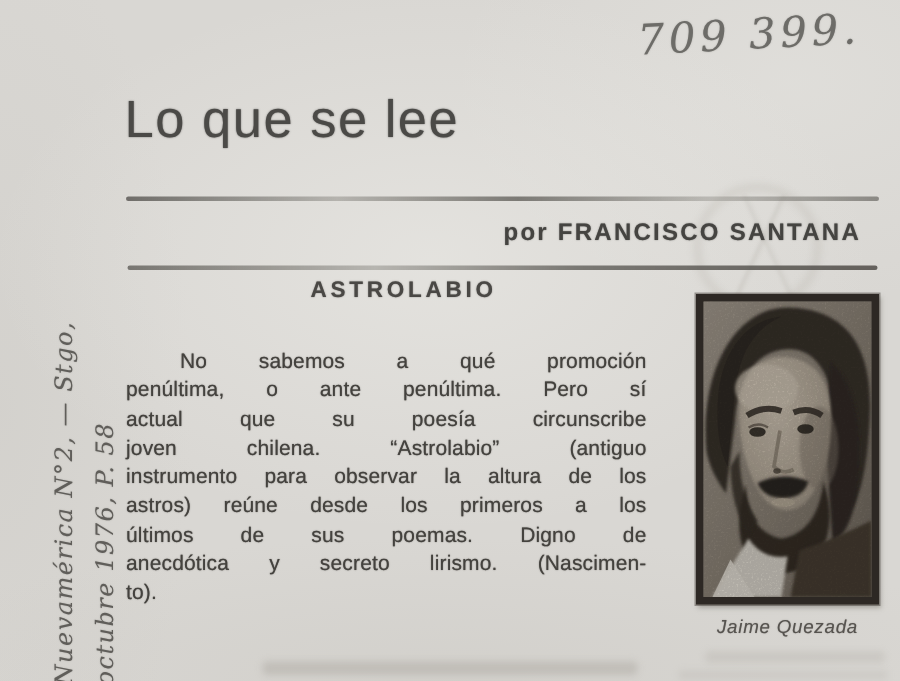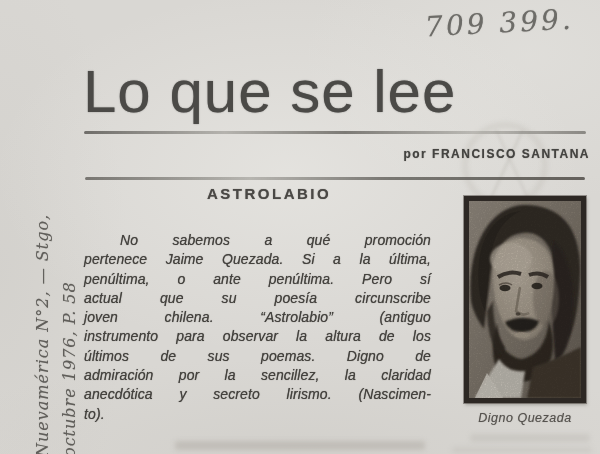--- a/index.html
+++ b/index.html
@@ -41,48 +41,48 @@
   
   .margin-note {
     position:absolute; left:-94px; top:280px; width:300px; height:54px;
     transform:rotate(-90deg);
     font-family:"DejaVu Serif", serif; font-style:italic;
     font-size:16px; line-height:27px; letter-spacing:1px; color:#605e5a;
     text-shadow:0 0 1px rgba(96,94,90,0.4); white-space:nowrap;
   }
   .headline {
     position:absolute; left:83px; top:62px;
-    font-size:60px; font-weight:400; letter-spacing:1px; color:#4b4a47;
+    font-size:35px; font-weight:400; letter-spacing:1px; color:#4b4a47;
     text-shadow:0 0 1.2px rgba(75,74,71,0.8); line-height:1;
   }
   .rule { position:absolute; height:3px; border-radius:2px; filter:blur(0.4px); }
   .rule.r1 {
     left:84px; top:131px; width:502px;
     background:linear-gradient(90deg, rgba(92,90,86,.85), rgba(128,126,120,.45) 28%, rgba(98,96,91,.8) 52%, rgba(135,133,127,.4) 78%, rgba(104,102,97,.7));
   }
   .rule.r2 {
     left:85px; top:177px; width:500px;
     background:linear-gradient(90deg, rgba(95,93,88,.8), rgba(130,128,122,.45) 33%, rgba(96,94,89,.8) 60%, rgba(88,85,80,.9) 96%);
   }
   .byline {
-    position:absolute; right:10px; top:147px;
-    font-size:12px; font-weight:700; letter-spacing:1.5px; color:#454441;
+    position:absolute; right:26px; top:147px;
+    font-size:16px; font-weight:700; letter-spacing:1.5px; color:#454441;
     text-shadow:0 0 1px rgba(69,68,65,0.7);
   }
   .section-title {
     position:absolute; left:207px; top:185px;
     font-size:15px; font-weight:700; letter-spacing:2.5px; color:#4a4845;
     text-shadow:0 0 1px rgba(74,72,69,0.7);
   }
   .article {
     position:absolute; left:84px; top:231px; width:347px;
     font-size:14px; line-height:19.3px; color:#44423e;
     text-shadow:0 0 0.8px rgba(68,66,62,0.85); letter-spacing:0.1px;
   }
-  .article-line { text-align:justify; text-align-last:justify; white-space:normal;font-style:italic; }
+  .article-line { text-align:justify; text-align-last:justify; white-space:normal; }
   .article-line:first-child { text-indent:36px; }
   .article-line.last { text-align-last:left; }
 
   .photo {
     position:absolute; left:464px; top:196px; width:122px; height:207px;
     border:5px solid #2d2824; background:#857d73;
     box-shadow:0 0 0 1px rgba(60,54,48,0.45), inset 0 0 0 1px rgba(45,40,35,0.5), 1px 2px 3px rgba(120,117,110,0.5);
   }
   .photo svg { display:block; width:100%; height:100%; }
   .photo-caption {
@@ -111,27 +111,26 @@
   <div class="rule r1"></div>
 
   <div class="byline">por FRANCISCO SANTANA</div>
 
   <div class="rule r2"></div>
 
   <h2 class="section-title">ASTROLABIO</h2>
 
   <div class="article">
       <div class="article-line">No sabemos a qué promoción</div>
-      <div class="article-line">pertenece Jaime Quezada. Si a la última,</div>
       <div class="article-line">penúltima, o ante penúltima. Pero sí</div>
       <div class="article-line">actual que su poesía circunscribe</div>
       <div class="article-line">joven chilena. “Astrolabio” (antiguo</div>
       <div class="article-line">instrumento para observar la altura de los</div>
+      <div class="article-line">astros) reúne desde los primeros a los</div>
       <div class="article-line">últimos de sus poemas. Digno de</div>
-      <div class="article-line">admiración por la sencillez, la claridad</div>
       <div class="article-line">anecdótica y secreto lirismo. (Nascimen-</div>
       <div class="article-line last">to).</div>
     </div>
 
   <figure class="photo">
     <svg viewBox="0 0 112 197" preserveAspectRatio="none">
       <defs>
         <linearGradient id="bgGrad" x1="0" y1="0" x2="1" y2="1">
           <stop offset="0" stop-color="#a39a8e"></stop>
           <stop offset="0.55" stop-color="#8a8175"></stop>
@@ -178,19 +177,19 @@
 
       <path d="M6,197 L30,158 q9,14 26,12 L52,197 Z" fill="#d8d3c9" filter="url(#soft)"></path>
       <path d="M6,197 L18,172 L34,197 Z" fill="#e2ddd3" opacity="0.9"></path>
 
       <path d="M58,197 L64,166 Q88,158 112,146 L112,197 Z" fill="#463d33" filter="url(#soft)"></path>
 
       <rect x="0" y="0" width="112" height="197" filter="url(#grain)" opacity="0.22"></rect>
     </svg>
   </figure>
 
-  <figcaption class="photo-caption">Digno Quezada</figcaption>
+  <figcaption class="photo-caption">Jaime Quezada</figcaption>
 
   <div class="smudge s1"></div>
   <div class="smudge s2"></div>
   <div class="smudge s3"></div>
 
 </div>
 
 </body></html>

